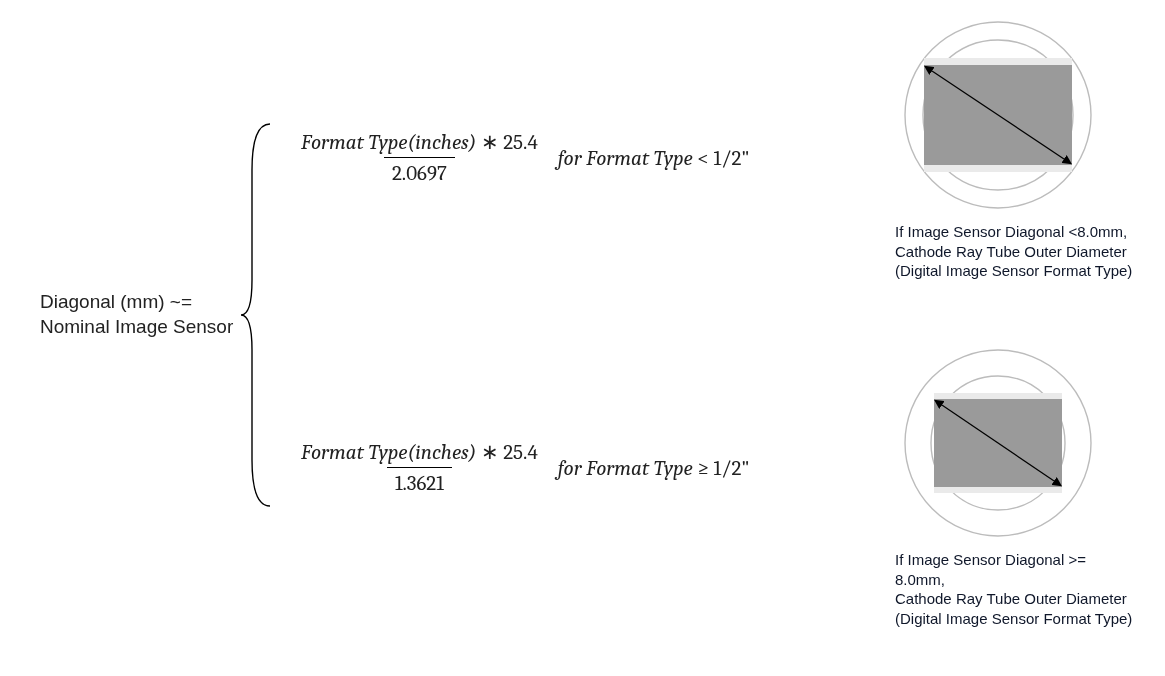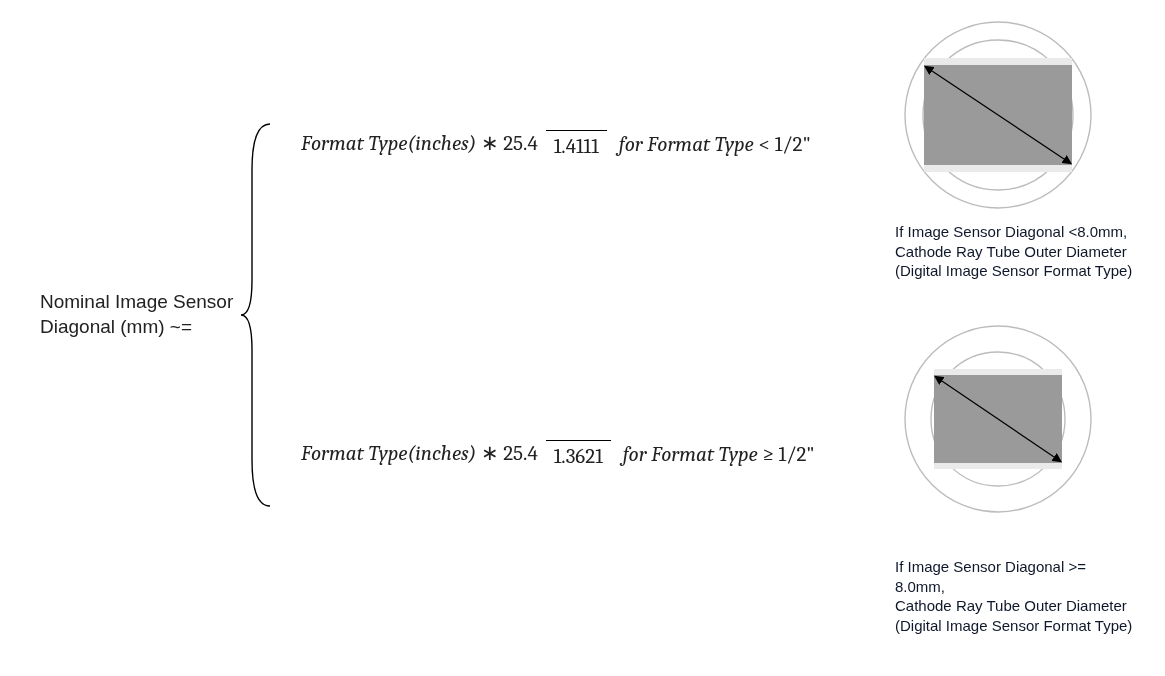--- a/index.html
+++ b/index.html
@@ -33,20 +33,21 @@
     display: flex;
     align-items: center;
     font-family: Cambria, Georgia, 'Times New Roman', serif;
     font-style: italic;
     font-size: 21px;
   }
   .eq-row.top { left: 293px; top: 130px; }
   .eq-row.bot { left: 293px; top: 440px; }
   .fraction {
     display: inline-flex;
+    flex-direction: column;
     align-items: center;
     margin-right: 6px;
   }
   .fraction .num {
     padding: 0 8px 3px 8px;
     white-space: nowrap;
   }
   .fraction .den {
     border-top: 1.3px solid #000;
     padding: 3px 8px 0 8px;
@@ -61,59 +62,59 @@
   .nonitalic { font-style: normal; }
   .rightcol {
     position: absolute;
     left: 895px;
     width: 240px;
     display: flex;
     flex-direction: column;
     align-items: flex-start;
   }
   .rightcol.top { top: 20px; }
-  .rightcol.bot { top: 324px; gap: 31px; }
+  .rightcol.bot { top: 348px; }
   .circle-diagram {
     width: 190px;
     height: 190px;
     margin-left: 8px;
     margin-bottom: 12px;
   }
   .caption {
     font-size: 15px;
     line-height: 1.3;
     color: #0f172a;
   }
 </style>
 </head>
 <body>
 
 <div class="left-label">
+  <div>Diagonal (mm) ~=</div>
   <div>Nominal Image Sensor</div>
-  <div>Diagonal (mm) ~=</div>
 </div>
 
 <div class="brace">
   <svg viewBox="0 0 40 390">
     <path d="M 32 4
              Q 14 4 14 50
              L 14 160
              Q 14 195 3 195
              Q 14 195 14 230
              L 14 340
              Q 14 386 32 386" fill="none" stroke="#000" stroke-width="1.4"></path>
   </svg>
 </div>
 
 <div class="eq-row top">
   <span class="fraction">
     <span class="num">
       <span>Format Type</span><span>(inches)</span><span class="nonitalic"> ∗ 25.4</span>
     </span>
-    <span class="den">1.4111</span>
+    <span class="den">2.0697</span>
   </span>
   <span class="condition">
     <span> for Format Type </span><span class="lt nonitalic">&lt;</span><span class="nonitalic"> 1/2"</span>
   </span>
 </div>
 
 <div class="eq-row bot">
   <span class="fraction">
     <span class="num">
       <span>Format Type</span><span>(inches)</span><span class="nonitalic"> ∗ 25.4</span>

